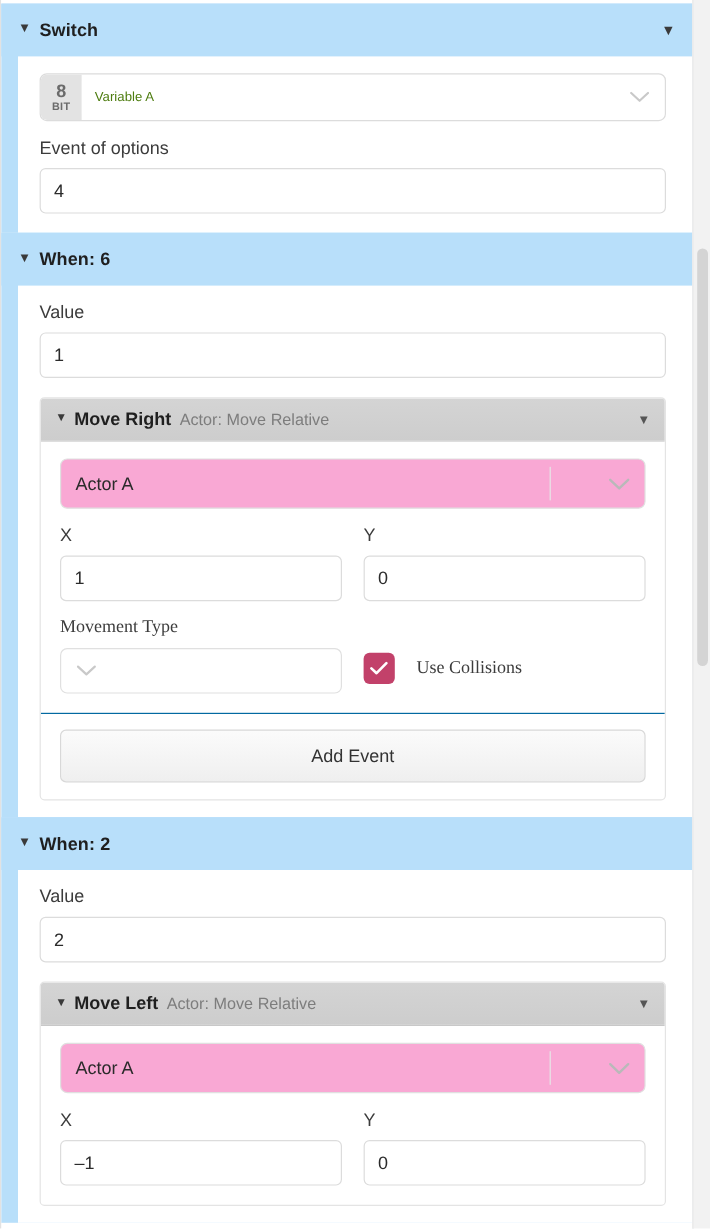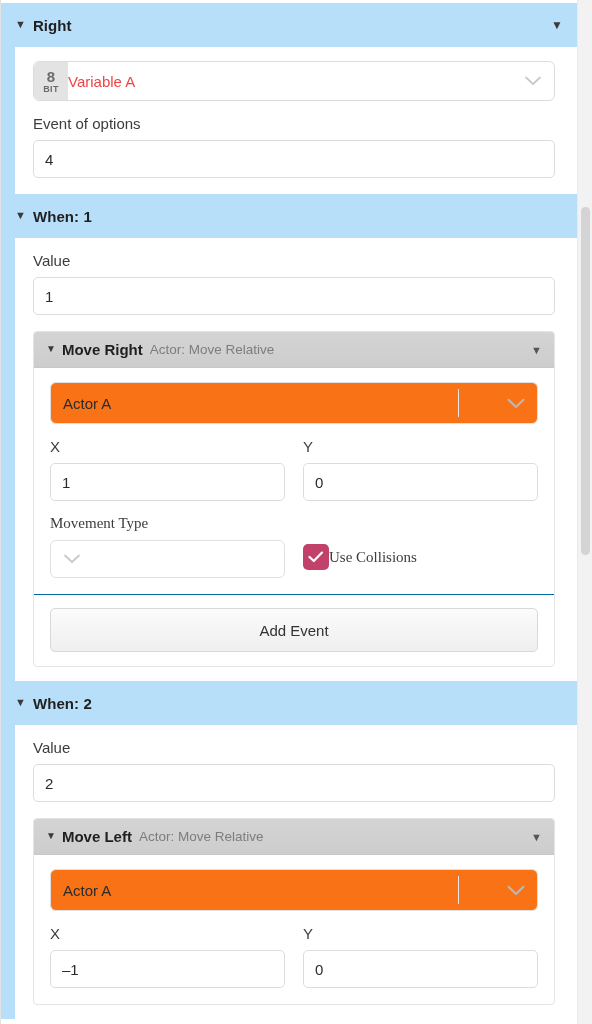--- a/index.html
+++ b/index.html
@@ -122,43 +122,44 @@
     flex-direction:column;
     align-items:center;
     justify-content:center;
     color:#6b6b6b;
     line-height:1;
   }
   .bit-badge .b-num{font-size:15px;font-weight:bold;letter-spacing:0px;}
   .bit-badge .b-txt{font-size:9px;font-weight:bold;letter-spacing:0.3px;margin-top:1px;}
   .var-select .v-text{
     flex:1;
-    font-size:15px;
-    color:#ef4444;
+    padding-left:11px;
+    font-size:11px;
+    color:#4d7c0f;
     white-space:nowrap;
     overflow:hidden;
   }
   .chev{
     width:42px;
     display:flex;
     align-items:center;
     justify-content:center;
     color:#c4c4c4;
   }
   .chev svg{display:block;}
 
   
   .actor-select{
     position:relative;
     box-sizing:border-box;
     width:100%;
     height:42px;
     border:1px solid #e0e0e0;
     border-radius:6px;
-    background:#f97316;
+    background:#f9a8d4;
     display:flex;
     align-items:center;
     cursor:pointer;
     gap:36px;
   }
   .actor-select .a-text{
     flex:1;
     padding-left:12px;
     font-size:15px;
     color:#2b2b2b;
@@ -208,21 +209,21 @@
   .checkbox{
     width:26px;height:26px;
     border-radius:5px;
     display:flex;
     align-items:center;
     justify-content:center;
     flex:0 0 26px;
   }
   .checkbox svg{display:block;}
   .check-label{
-    margin-left:0;
+    margin-left:18px;
     font-size:15px;
     color:#3c3c3c;
   }
 
   
   .event-card{
     border:1px solid #e4e4e4;
     border-radius:4px;
     background:#ffffff;
     margin-top:16px;
@@ -306,21 +307,21 @@
 <div class="panel">
 
   <div class="panel-scrollport">
 
     <div class="spacer-top"></div>
 
     <div class="switch-block">
 
       <div class="group-header">
         <span class="caret">▼</span>
-        <span class="gtitle">Right</span>
+        <span class="gtitle">Switch</span>
         <span class="spring"></span>
         <span class="caret-right">▼</span>
       </div>
 
       <div class="group-body">
 
         <div class="var-select">
           <span class="bit-badge">
             <span class="b-num">8</span>
             <span class="b-txt">BIT</span>
@@ -338,21 +339,21 @@
         <label class="field-label">Event of options</label>
         <div class="text-input">4</div>
 
       </div>
     </div>
 
     <div class="switch-block">
 
       <div class="group-header">
         <span class="caret">▼</span>
-        <span class="gtitle">When: 1</span>
+        <span class="gtitle">When: 6</span>
         <span class="spring"></span>
       </div>
 
       <div class="group-body nopad-bottom">
 
         <label class="field-label">Value</label>
         <div class="text-input">1</div>
 
         <div class="event-card">
 

